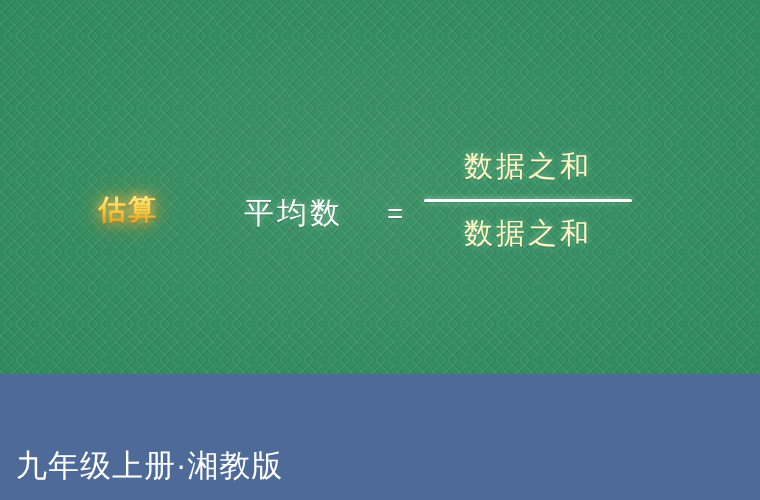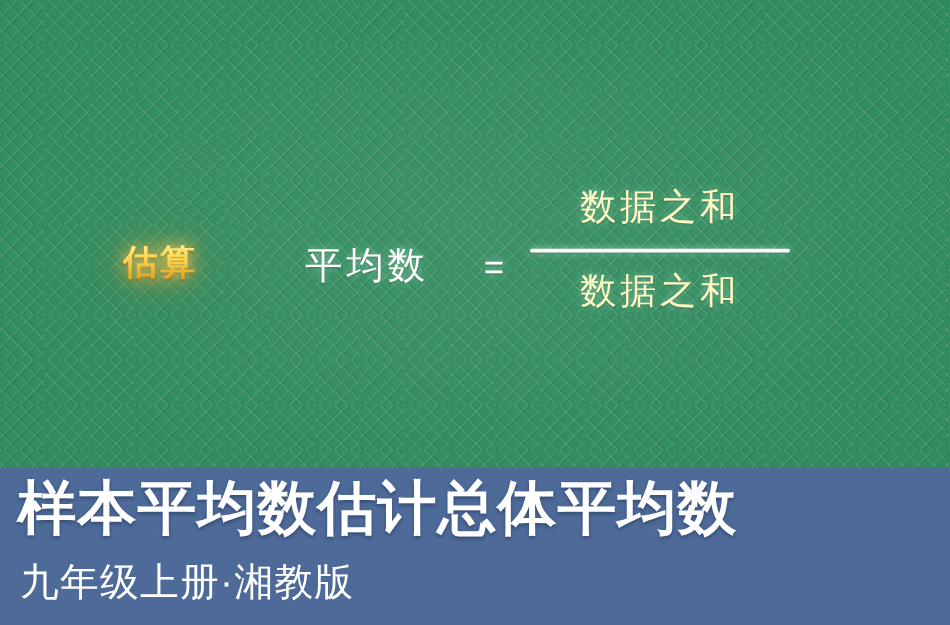--- a/index.html
+++ b/index.html
@@ -207,16 +207,15 @@
 
   <div class="eq">=</div>
 
   <div class="frac">
     <div class="frac-num">数据之和</div>
     <div class="frac-bar"></div>
     <div class="frac-den">数据之和</div>
   </div>
 
   <div class="banner"></div>
-  <div class="banner-title">样本平均数估计总体平均数</div>
   <div class="banner-subtitle">九年级上册·湘教版</div>
 
 </div>
 
 </body></html>

